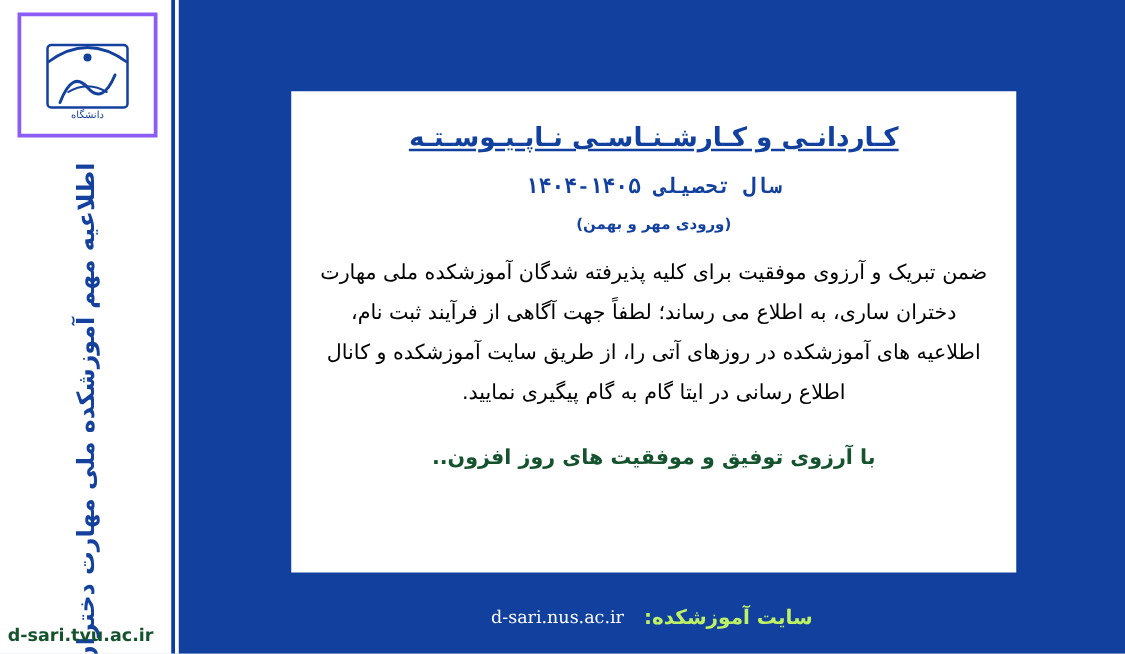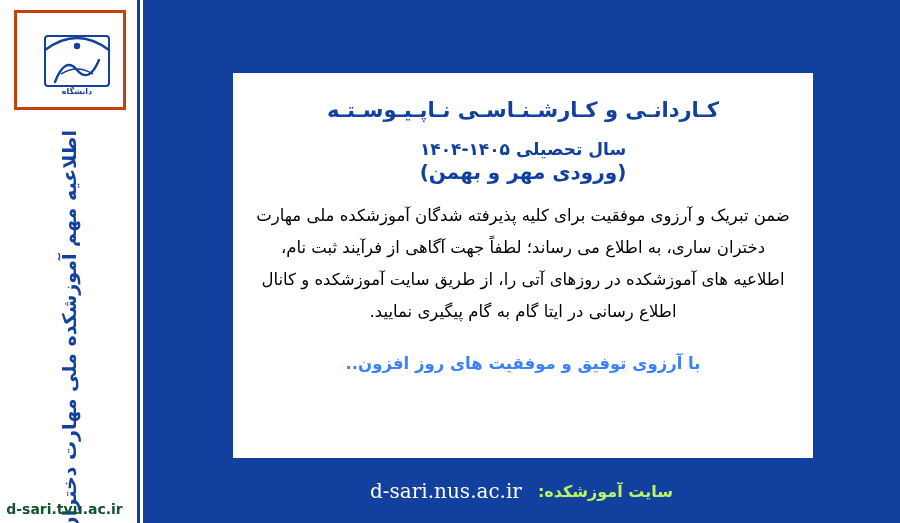--- a/index.html
+++ b/index.html
@@ -30,26 +30,25 @@
     background: #ffffff;
     border-right: 3px solid #0b3fa8;
     box-sizing: border-box;
   }
   .logo-box {
     position: absolute;
     top: 10px;
     left: 14px;
     width: 112px;
     height: 100px;
-    border: 3px solid #c2410c;
+    border: 3px solid #8b5cf6;
     box-sizing: border-box;
     display: flex;
     align-items: center;
-    justify-content: flex-start;
-    font-weight: bold;
+    justify-content: center;
   }
   .logo-emblem {
     width: 92px;
     height: 80px;
     position: relative;
   }
   .sidebar-vertical-text {
     position: absolute;
     top: 130px;
     left: 0;
@@ -108,52 +107,54 @@
     color: #11409f;
     font-weight: bold;
     font-size: 21px;
     line-height: 1.5;
     letter-spacing: 1px;
     margin: 4px 0 0 0;
   }
   .headline .l2 {
     display: block;
     margin-top: 6px;
+    text-decoration: underline;
   }
   .year {
     color: #11409f;
     font-weight: bold;
     font-size: 17px;
     margin-top: 12px;
     direction: rtl;
+    font-family: Liberation Mono, monospace;
   }
   .intake {
     color: #11409f;
     font-weight: bold;
-    font-size: 20px;
-    margin-top: 1px;
+    font-size: 12px;
+    margin-top: 12px;
   }
   .body-text {
     color: #000000;
     font-weight: normal;
     font-size: 16.5px;
     line-height: 1.95;
     margin-top: 16px;
     text-align: center;
     direction: rtl;
   }
   .note-red {
     color: #c0151a;
     font-weight: bold;
     font-size: 14.5px;
     margin-top: 8px;
     direction: rtl;
   }
   .closing {
-    color: #3b82f6;
+    color: #14532d;
     font-weight: bold;
     font-size: 16.5px;
     margin-top: 26px;
     direction: rtl;
   }
   .footer-row {
     position: absolute;
     bottom: 20px;
     left: 0;
     width: 757px;
@@ -164,21 +165,21 @@
     direction: rtl;
   }
   .footer-label {
     color: #bef264;
     font-weight: bold;
     font-size: 16px;
   }
   .footer-url {
     color: #ffffff;
     font-family: "DejaVu Serif", serif;
-    font-size: 20px;
+    font-size: 14px;
     direction: ltr;
   }
 </style>
 </head>
 <body>
 
 <div class="poster">
 
   <div class="sidebar">
 

